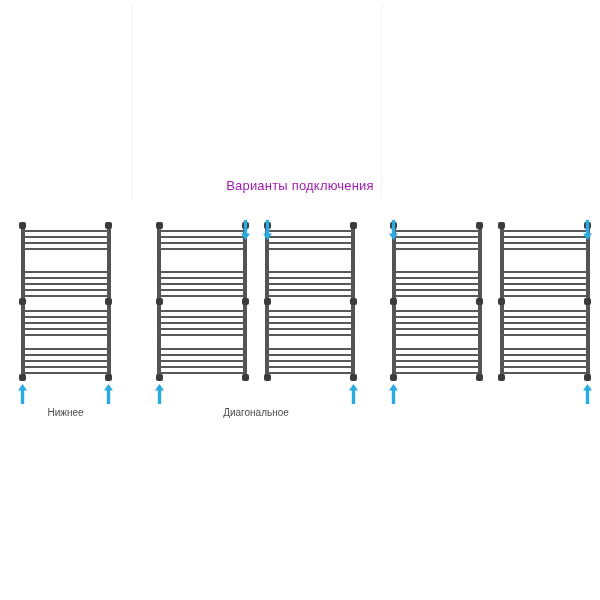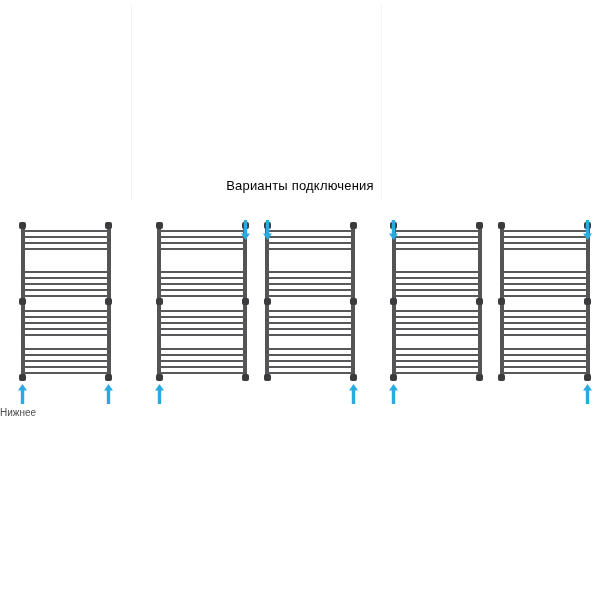--- a/index.html
+++ b/index.html
@@ -11,21 +11,21 @@
     position:relative;
   }
   #stage{position:absolute;left:0;top:0;width:600px;height:600px;}
 
   
   .title{
     position:absolute;
     left:0;top:178px;width:600px;
     text-align:center;
     font-size:13px;
-    color:#000000;
+    color:#a21caf;
     letter-spacing:.2px;
     white-space:nowrap;
   }
 
   
   .panels{
     position:absolute;
     left:0;top:206px;width:600px;height:212px;
   }
   .panel{
@@ -38,20 +38,21 @@
   .divider{
     position:absolute;top:4px;width:1px;height:196px;
     background:#f4f4f5;
   }
   .divider.d1{left:131px;}
   .divider.d2{left:381px;}
 
   .caption{
     position:absolute;
     left:0;bottom:0;width:100%;
+    text-align:center;
     font-size:10px;
     color:#4d4d4f;
     white-space:nowrap;
   }
 
   
   .rad-row{
     position:absolute;
     top:0;left:0;width:100%;height:190px;
   }
@@ -236,20 +237,21 @@
                 <polygon points="4.5,20 0,13.5 2.8,13.5 2.8,0 6.2,0 6.2,13.5 9,13.5" fill="#29ABE2"></polygon>
               </svg>
             </div>
             <div class="arrow up-br">
               <svg viewBox="0 0 9 20">
                 <polygon points="4.5,0 9,6.5 6.2,6.5 6.2,20 2.8,20 2.8,6.5 0,6.5" fill="#29ABE2"></polygon>
               </svg>
             </div>
           </div>
         </div>
+      <div class="caption">Диагональное</div>
     </div>
 
     <div class="panel p3">
       <div class="rad-row">
           <div class="rad" style="left: 10.5px;">
             <div class="rail left"></div>
             <div class="rail right"></div>
             <div class="cap tl"></div>
             <div class="cap tr"></div>
             <div class="cap bl"></div>

